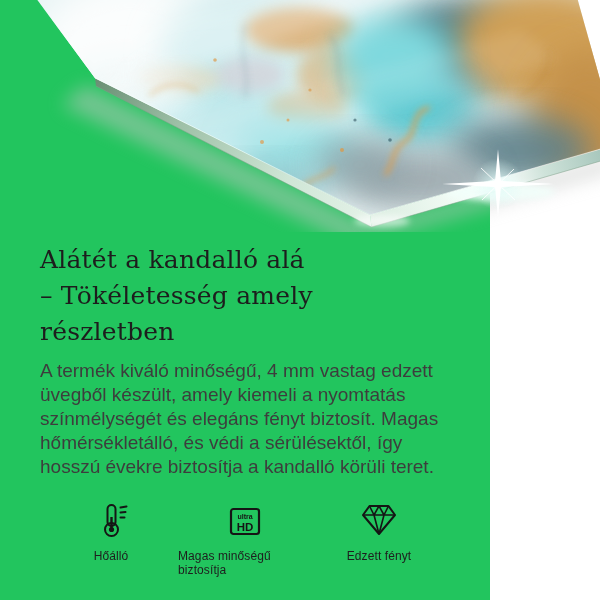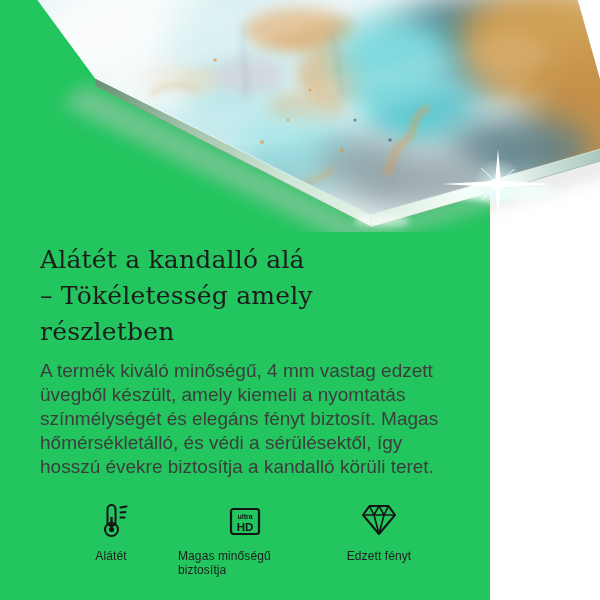--- a/index.html
+++ b/index.html
@@ -150,21 +150,21 @@
             <circle cx="20.5" cy="28.5" r="6.5"></circle>
             <circle cx="20.5" cy="28.5" r="2.6" fill="#151515" stroke="none"></circle>
             <line x1="20.5" y1="27" x2="20.5" y2="16" stroke-width="2.4"></line>
             <g stroke-width="2" stroke-linecap="round">
               <line x1="29.5" y1="6.5" x2="35.5" y2="5.5"></line>
               <line x1="29.5" y1="11.5" x2="34.5" y2="11"></line>
               <line x1="29.5" y1="16.5" x2="33.5" y2="16.5"></line>
             </g>
           </svg>
         </span>
-        <div class="flabel">Alátét</div>
+        <div class="flabel">Hőálló</div>
       </div>
 
       <div class="feature">
         <span class="icn">
           <svg viewBox="0 0 40 40" width="40" height="40">
             <rect x="6" y="8" width="28" height="25" rx="2.5" fill="none" stroke="#151515" stroke-width="2.2"></rect>
             <text x="20" y="17.8" font-size="7" font-weight="600" text-anchor="middle" fill="#151515" font-family="Liberation Sans, sans-serif">ultra</text>
             <text x="20" y="29.5" font-size="11.5" font-weight="bold" text-anchor="middle" fill="#151515" font-family="Liberation Sans, sans-serif">HD</text>
           </svg>
         </span>

